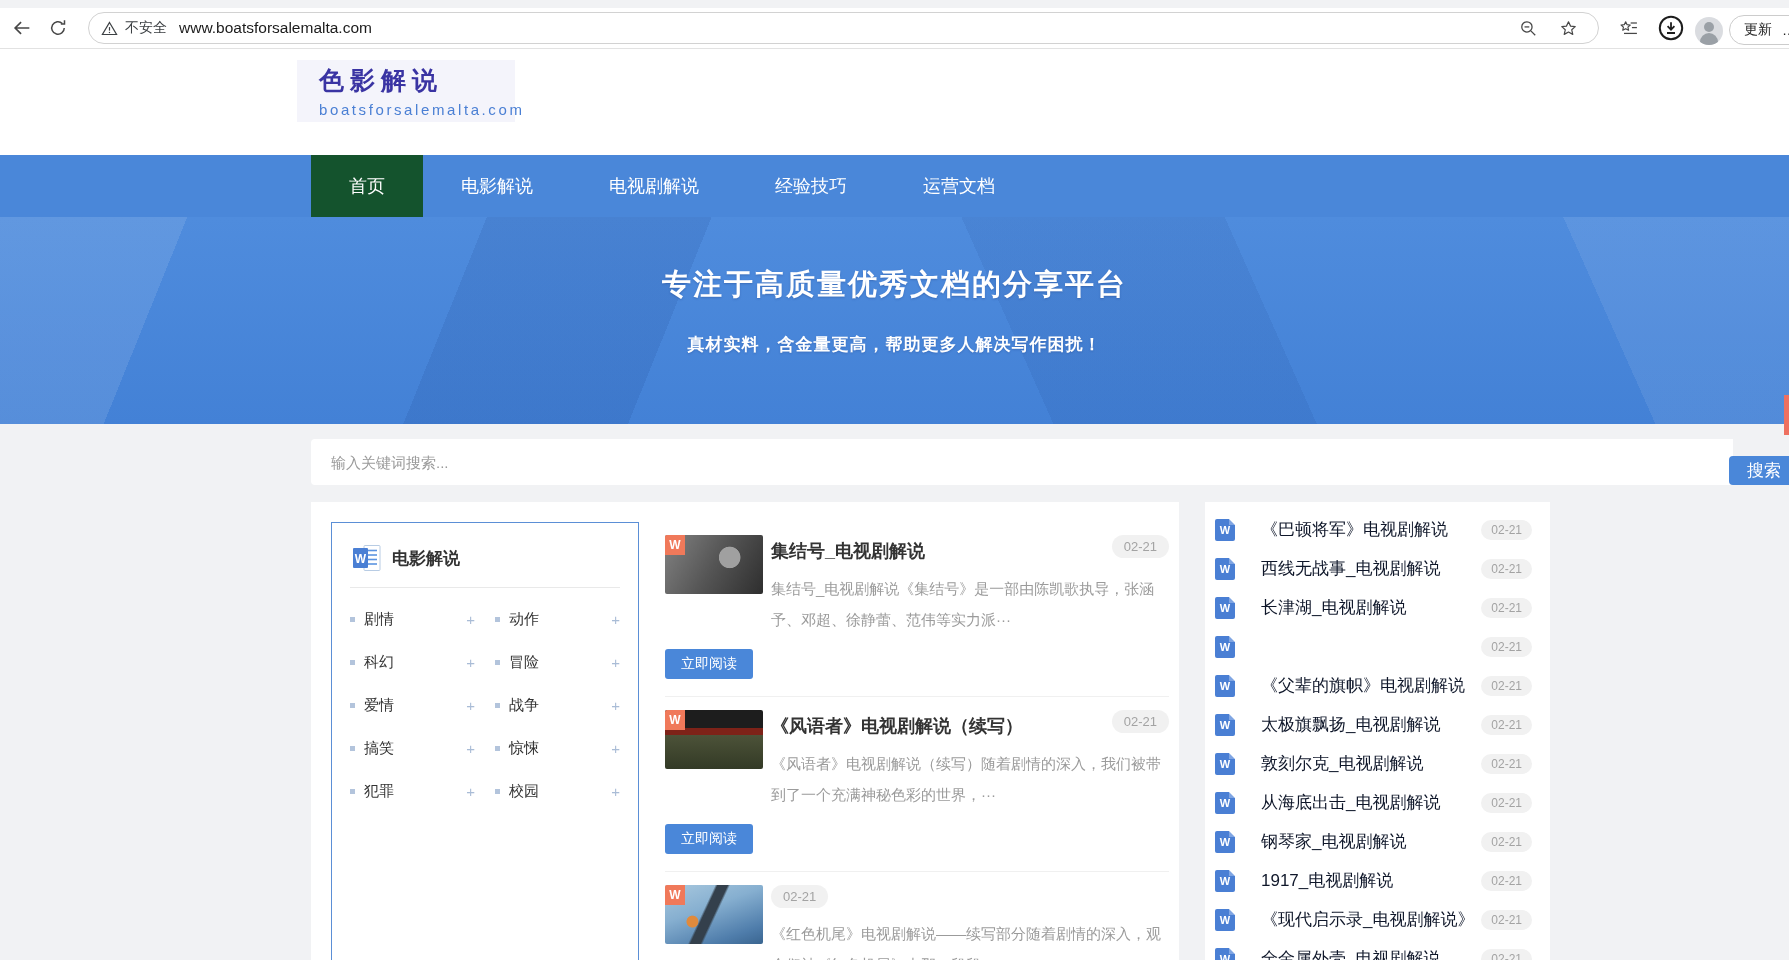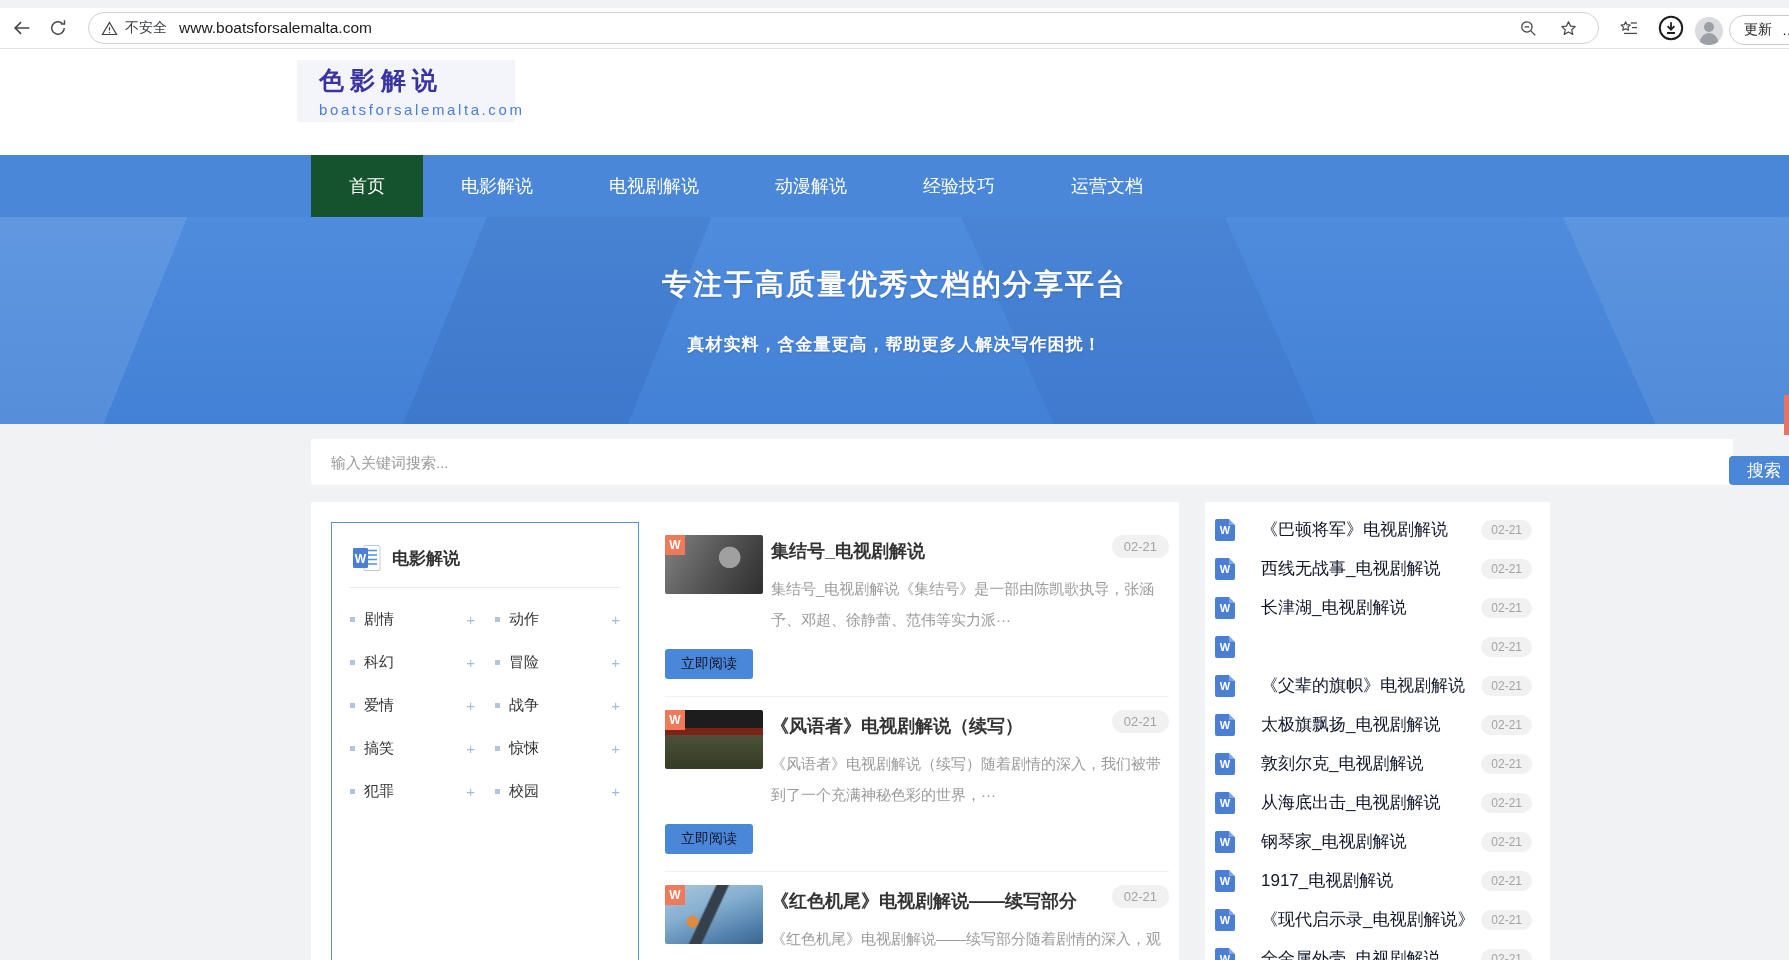--- a/index.html
+++ b/index.html
@@ -95,21 +95,21 @@
   .thumb-3{ background:
       radial-gradient(circle at 28% 62%, #e08a3c 0 7%, rgba(0,0,0,0) 8%),
       linear-gradient(115deg, rgba(0,0,0,0) 40%, #34404c 42% 50%, rgba(0,0,0,0) 52%),
       linear-gradient(160deg,#a8c8de 0%,#86afd0 40%,#4f7dab 80%,#3a6590 100%); }
   .article-body{ flex:1 1 auto; margin-left:8px; min-width:0; }
   .article-head{ display:flex; align-items:flex-start; }
   .article-title{ font-size:18px; font-weight:bold; color:#333; flex:1 1 auto; margin-top:4px; cursor:pointer; }
   .date-pill{ background:#f1f1f1; color:#a3a3a3; font-size:13px; padding:4px 12px; border-radius:13px; flex:none; white-space:nowrap; }
   .article-desc{ margin-top:10px; font-size:15px; color:#9b9b9b; line-height:31px; width:398px; }
   .read-btn{
-    margin-top:14px; display:inline-block; background:#4a87d9; color:#0f172a; font-size:14px;
+    margin-top:14px; display:inline-block; background:#4a87d9; color:#ffffff; font-size:14px;
     padding:6px 16px; border:none; border-radius:3px; cursor:pointer;
   }
   
   .right-card{ width:345px; background:#fff; padding:8px 18px 8px 10px; height:620px; flex:none; }
   .recent-row{ display:flex; align-items:center; height:39px; cursor:pointer; }
   .doc-icon{
     width:20px; height:22px; flex:none; background:#4a7fd4; border-radius:2px; color:#fff;
     font-size:11px; font-weight:bold; display:flex; align-items:center; justify-content:center; position:relative;
   }
   .doc-icon::after{ content:""; position:absolute; top:0; right:0; border:3px solid; border-color:#fff #fff #7fa5e3 #7fa5e3; }
@@ -204,21 +204,20 @@
       <div class="logo-title">色影解说</div>
       <div class="logo-sub">boatsforsalemalta.com</div>
     </div>
   </div>
 </div>
 
 <div class="main-nav">
   <div class="nav-item active">首页</div>
   <div class="nav-item">电影解说</div>
   <div class="nav-item">电视剧解说</div>
-  <div class="nav-item">动漫解说</div>
   <div class="nav-item">经验技巧</div>
   <div class="nav-item">运营文档</div>
 </div>
 
 <div class="hero">
   <div class="hero-title">专注于高质量优秀文档的分享平台</div>
   <div class="hero-sub">真材实料，含金量更高，帮助更多人解决写作困扰！</div>
 </div>
 
 <div class="search-row">
@@ -333,21 +332,20 @@
         <button class="read-btn">立即阅读</button>
       </div>
 
       <div class="article">
         <div class="article-top">
           <div class="thumb thumb-3">
             <span class="thumb-badge">W</span>
           </div>
           <div class="article-body">
             <div class="article-head">
-              <span class="article-title">《红色机尾》电视剧解说——续写部分</span>
               <span class="date-pill">02-21</span>
             </div>
             <div class="article-desc">《红色机尾》电视剧解说——续写部分随着剧情的深入，观众们被《红色机尾》中那一段段···</div>
           </div>
         </div>
 
       </div>
 
     </div>
   </div>

